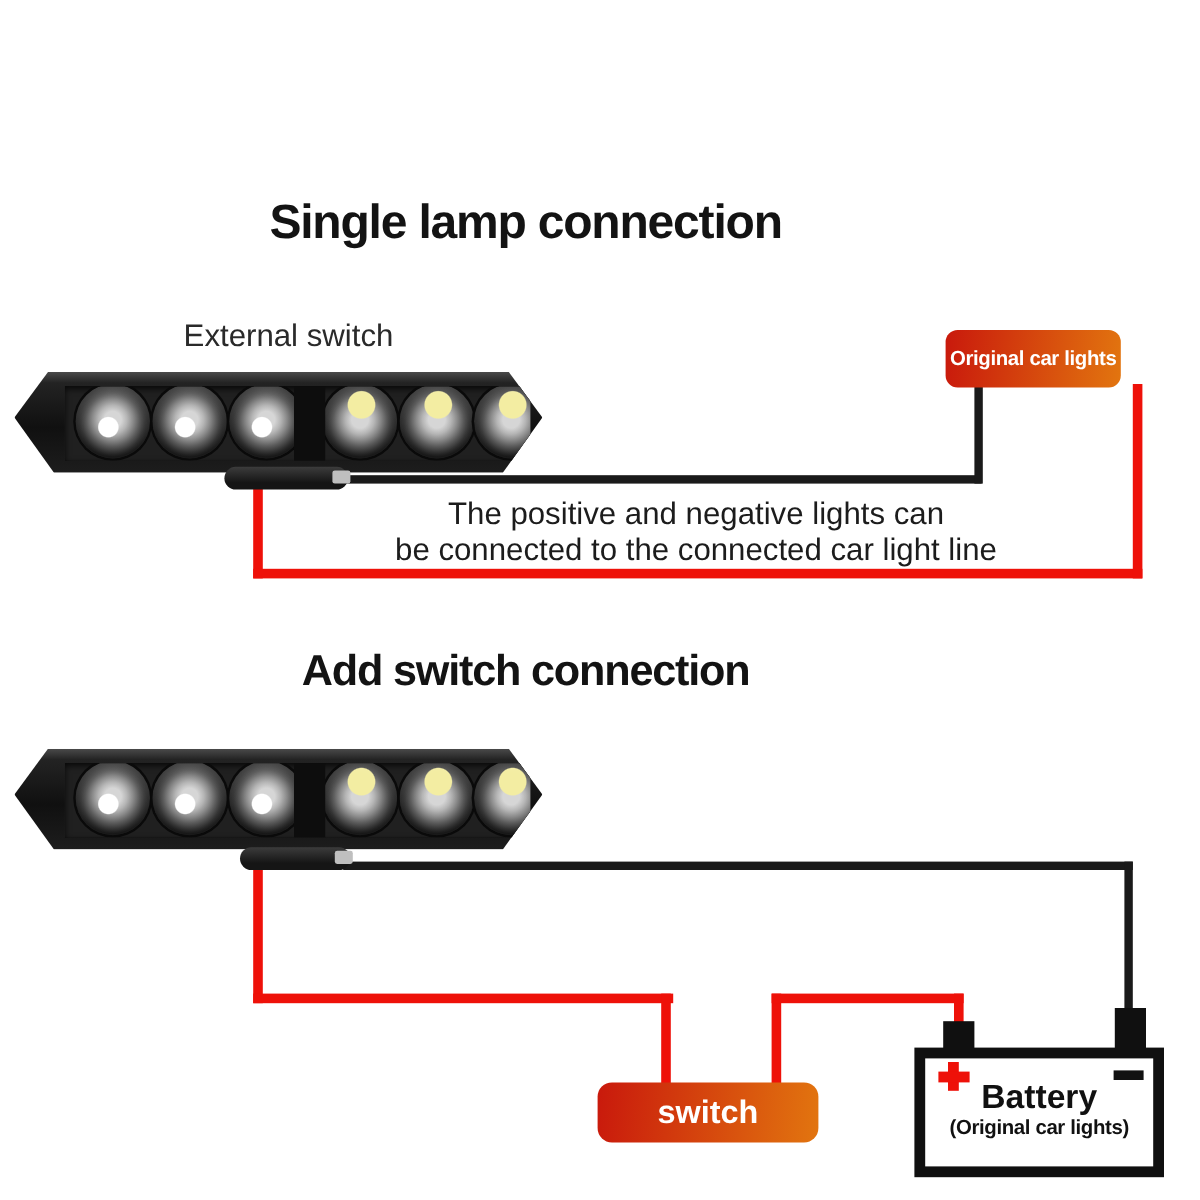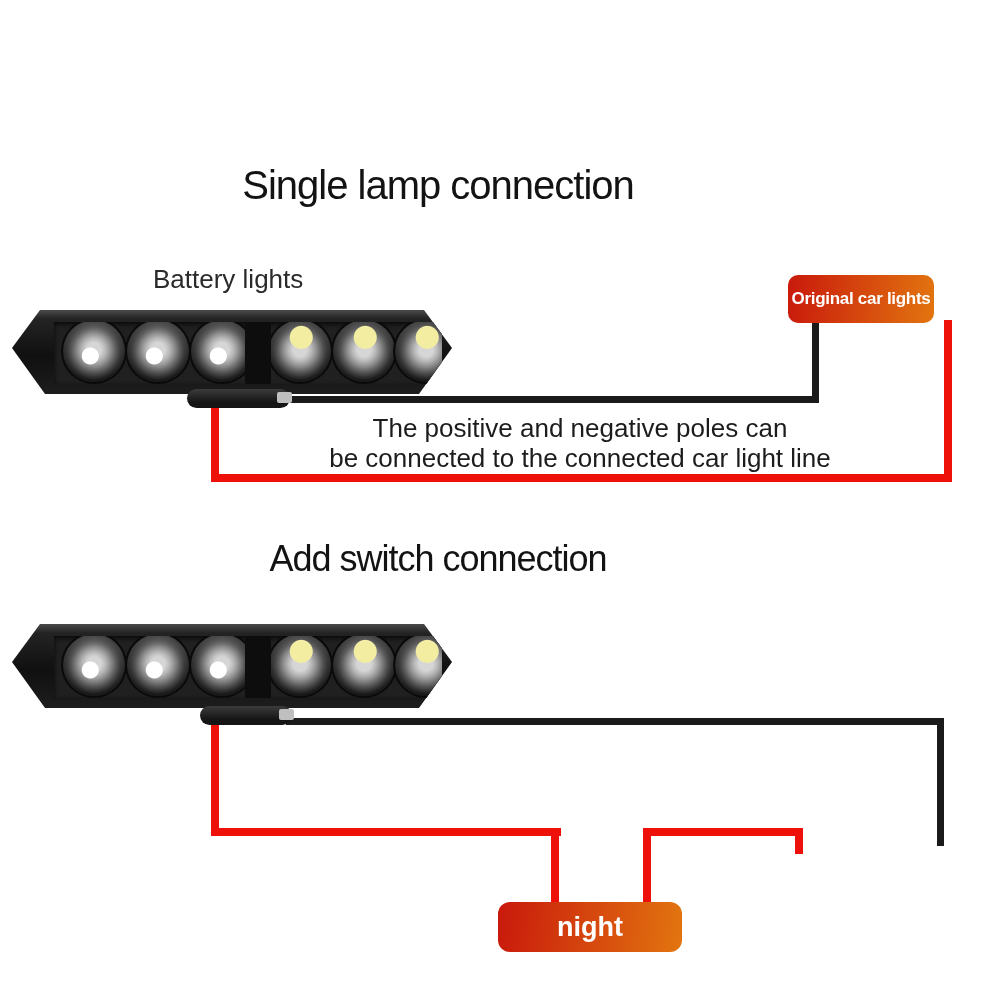--- a/index.html
+++ b/index.html
@@ -17,21 +17,21 @@
   }
   
   .pill{
     position:absolute;left:312px;top:30px;width:376px;height:78px;border-radius:39px;
     background:linear-gradient(92deg,var(--grad-a) 0%,#d8420d 55%,var(--grad-b) 100%);
     display:flex;align-items:center;justify-content:space-between;padding:0 32px;box-sizing:border-box;
   }
   .pill .dot{width:21px;height:21px;border-radius:50%;background:#fff;}
   .pill-text{color:var(--badge-text);font-size:44px;font-weight:700;letter-spacing:-1px;}
   
-  .h{position:absolute;left:0;width:876px;text-align:center;font-weight:400;color:var(--ink);letter-spacing:-1px;margin:0;}
+  .h{position:absolute;left:0;width:876px;text-align:center;font-weight:700;color:var(--ink);letter-spacing:-1px;margin:0;}
   .h1{top:163px;font-size:40px;}
   .h2{top:538px;font-size:36px;}
   .label-ext{position:absolute;left:153px;top:264px;font-size:26px;color:#2a2a2a;}
   .note{position:absolute;left:230px;top:413px;width:700px;text-align:center;font-size:26px;line-height:30px;color:#1c1c1c;}
   
   .badge{
     position:absolute;display:flex;align-items:center;justify-content:center;
     background:linear-gradient(96deg,var(--grad-a) 0%,var(--grad-b) 100%);
     color:var(--badge-text);font-weight:700;z-index:3;box-sizing:border-box;
   }
@@ -86,21 +86,21 @@
   .battery-title{position:absolute;left:0;top:16px;width:100%;text-align:center;font-size:28px;font-weight:700;color:#111;}
   .battery-sub{position:absolute;left:0;top:48px;width:100%;text-align:center;font-size:17px;font-weight:700;letter-spacing:-0.3px;color:#111;}
 </style>
 </head>
 <body>
 
 <div class="canvas">
 
 
   <div class="h h1">Single lamp connection</div>
-  <div class="label-ext">Battery lights</div>
+  <div class="label-ext">External switch</div>
 
   <div class="lightbar" style="top:310px">
     <div class="bar-body">
       <div class="bar-window">
         <div class="lens lens-l" style="left:9px"></div>
         <div class="lens lens-l" style="left:73px"></div>
         <div class="lens lens-l" style="left:137px"></div>
         <div class="lens lens-r" style="left:215px"></div>
         <div class="lens lens-r" style="left:279px"></div>
         <div class="lens lens-r" style="left:341px"></div>
@@ -114,21 +114,21 @@
 
   <div class="badge badge-ocl">Original car lights</div>
 
   <div class="wire black" style="left:258px;top:396px;width:560px;height:7px"></div>
   <div class="wire black" style="left:812px;top:320px;width:7px;height:83px"></div>
   <div class="wire red" style="left:211px;top:402px;width:8px;height:80px"></div>
   <div class="wire red" style="left:211px;top:474px;width:741px;height:8px"></div>
   <div class="wire red" style="left:944px;top:320px;width:8px;height:162px"></div>
 
   <div class="note">
-    <div>The positive and negative poles can</div>
+    <div>The positive and negative lights can</div>
     <div>be connected to the connected car light line</div>
   </div>
 
   <div class="h h2">Add switch connection</div>
 
   <div class="lightbar" style="top:624px">
     <div class="bar-body">
       <div class="bar-window">
         <div class="lens lens-l" style="left:9px"></div>
         <div class="lens lens-l" style="left:73px"></div>
@@ -146,16 +146,29 @@
 
   <div class="wire black" style="left:286px;top:718px;width:658px;height:7px"></div>
   <div class="wire black" style="left:937px;top:718px;width:7px;height:128px"></div>
   <div class="wire red" style="left:211px;top:722px;width:8px;height:114px"></div>
   <div class="wire red" style="left:211px;top:828px;width:350px;height:8px"></div>
   <div class="wire red" style="left:551px;top:828px;width:8px;height:78px"></div>
   <div class="wire red" style="left:643px;top:828px;width:8px;height:78px"></div>
   <div class="wire red" style="left:643px;top:828px;width:160px;height:8px"></div>
   <div class="wire red" style="left:795px;top:828px;width:8px;height:26px"></div>
 
-  <div class="badge badge-switch">night</div>
+  <div class="badge badge-switch">switch</div>
 
+  <div class="battery">
+    <div class="post post-plus"></div>
+    <div class="post post-minus"></div>
+    <div class="battery-inner">
+      <div class="plus-icon">
+          <i class="pv"></i>
+          <i class="ph"></i>
+        </div>
+      <div class="minus-icon"></div>
+      <div class="battery-title">Battery</div>
+      <div class="battery-sub">(Original car lights)</div>
+    </div>
+  </div>
 
 </div>
 
 </body></html>

